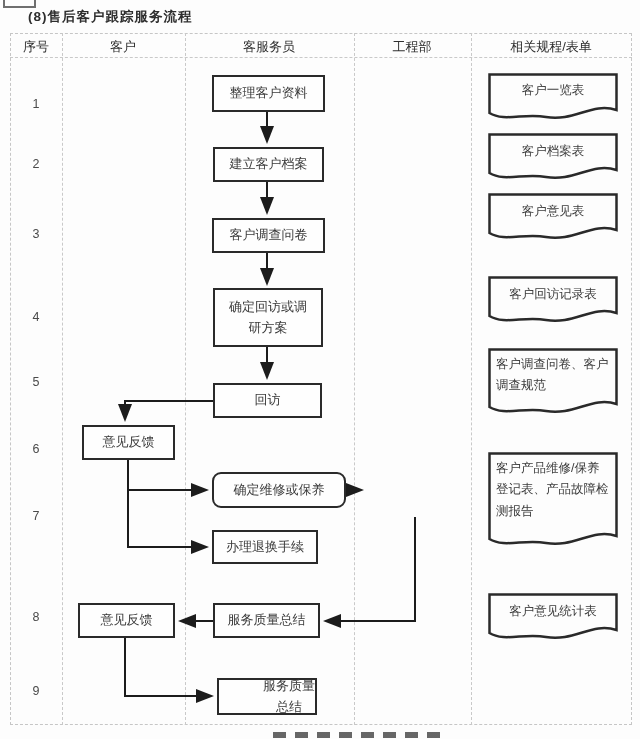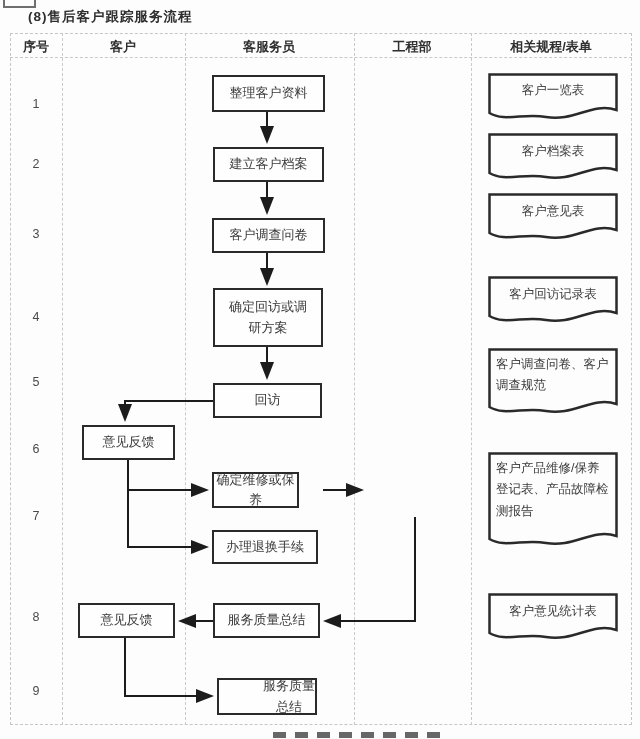--- a/index.html
+++ b/index.html
@@ -7,21 +7,21 @@
     position:relative;width:640px;height:739px;background:#fdfdfd;overflow:hidden;
     font-family:"Liberation Sans","DejaVu Sans",sans-serif;color:#3b3b3b;
   }
   .abs{position:absolute;}
   
   .page-title{font-size:13.5px;font-weight:bold;color:#2e2e2e;letter-spacing:1px;white-space:nowrap;}
   
   .grid-outer{border:1px dashed #c6c6c6;box-sizing:border-box;background:transparent;}
   .grid-vline{width:0;border-left:1px dashed #c9c9c9;}
   .grid-hline{height:0;border-top:1px dashed #c9c9c9;}
-  .col-header{font-size:13px;font-weight:bold;color:#2f2f2f;text-align:center;white-space:nowrap;transform:translateX(-50%);}
+  .col-header{font-size:13px;font-weight:normal;color:#2f2f2f;text-align:center;white-space:nowrap;transform:translateX(-50%);}
   .row-num{font-size:12.5px;color:#4a4a4a;text-align:center;width:20px;transform:translateX(-50%);}
   
   .flow-box{
     box-sizing:border-box;border:2px solid #2a2a2a;background:#fefefe;
     display:flex;align-items:center;justify-content:center;text-align:center;
     font-size:13px;color:#3b3b3b;line-height:1.55;white-space:pre-line;z-index:3;
   }
   
   .doc{z-index:3;}
   .doc svg{position:absolute;left:0;top:0;display:block;}
@@ -94,21 +94,21 @@
     <polyline points="125,638 125,696 211,696" marker-end="url(#ah)"></polyline>
   </svg>
 
   <div class="abs flow-box" style="left:212px;top:75px;width:113px;height:37px;text-align:center;">整理客户资料</div>
   <div class="abs flow-box" style="left:213px;top:147px;width:111px;height:35px;">建立客户档案</div>
   <div class="abs flow-box" style="left:212px;top:218px;width:113px;height:35px;">客户调查问卷</div>
   <div class="abs flow-box" style="left:213px;top:288px;width:110px;height:59px;">确定回访或调
 研方案</div>
   <div class="abs flow-box" style="left:213px;top:383px;width:109px;height:35px;">回访</div>
   <div class="abs flow-box" style="left:82px;top:425px;width:93px;height:35px;">意见反馈</div>
-  <div class="abs flow-box" style="left:212px;top:472px;width:87px;height:36px;">确定维修或保养</div>
+  <div class="abs flow-box" style="left:212px;top:472px;width:134px;height:36px;border-radius:9px;">确定维修或保养</div>
   <div class="abs flow-box" style="left:212px;top:530px;width:106px;height:34px;">办理退换手续</div>
   <div class="abs flow-box" style="left:78px;top:603px;width:97px;height:35px;">意见反馈</div>
   <div class="abs flow-box" style="left:213px;top:603px;width:107px;height:35px;">服务质量总结</div>
   <div class="abs flow-box" style="left:217px;top:678px;width:100px;height:37px;padding-left:44px;">服务质量总结</div>
 
   <div class="abs doc" style="left:488px;top:73px;width:130px;height:49px;font-family:Liberation Mono, monospace;">
     <svg width="130" height="49" viewBox="0 0 130 49">
         <path d="M1.5,1.5 L128.5,1.5 L128.5,37 C104,29 86,49 58,44 C36,40 16,49 1.5,40 Z" fill="#fdfdfd" stroke="#2a2a2a" stroke-width="2.5"></path>
       </svg>
     <div class="doc-label center">客户一览表</div>

